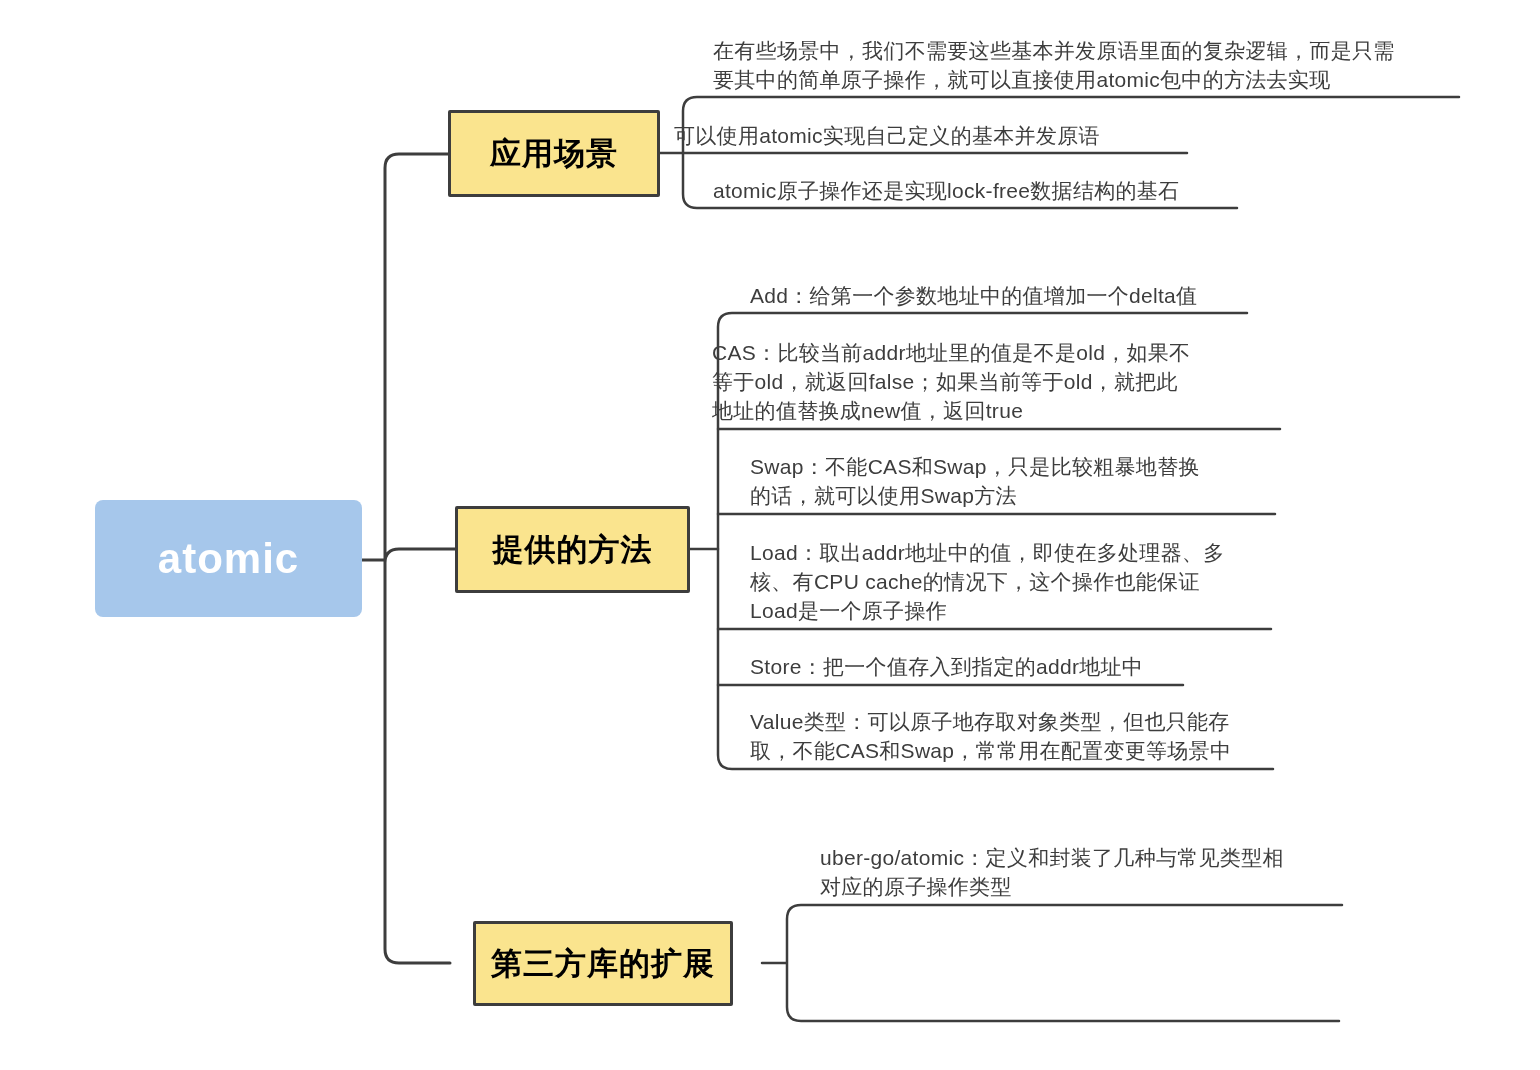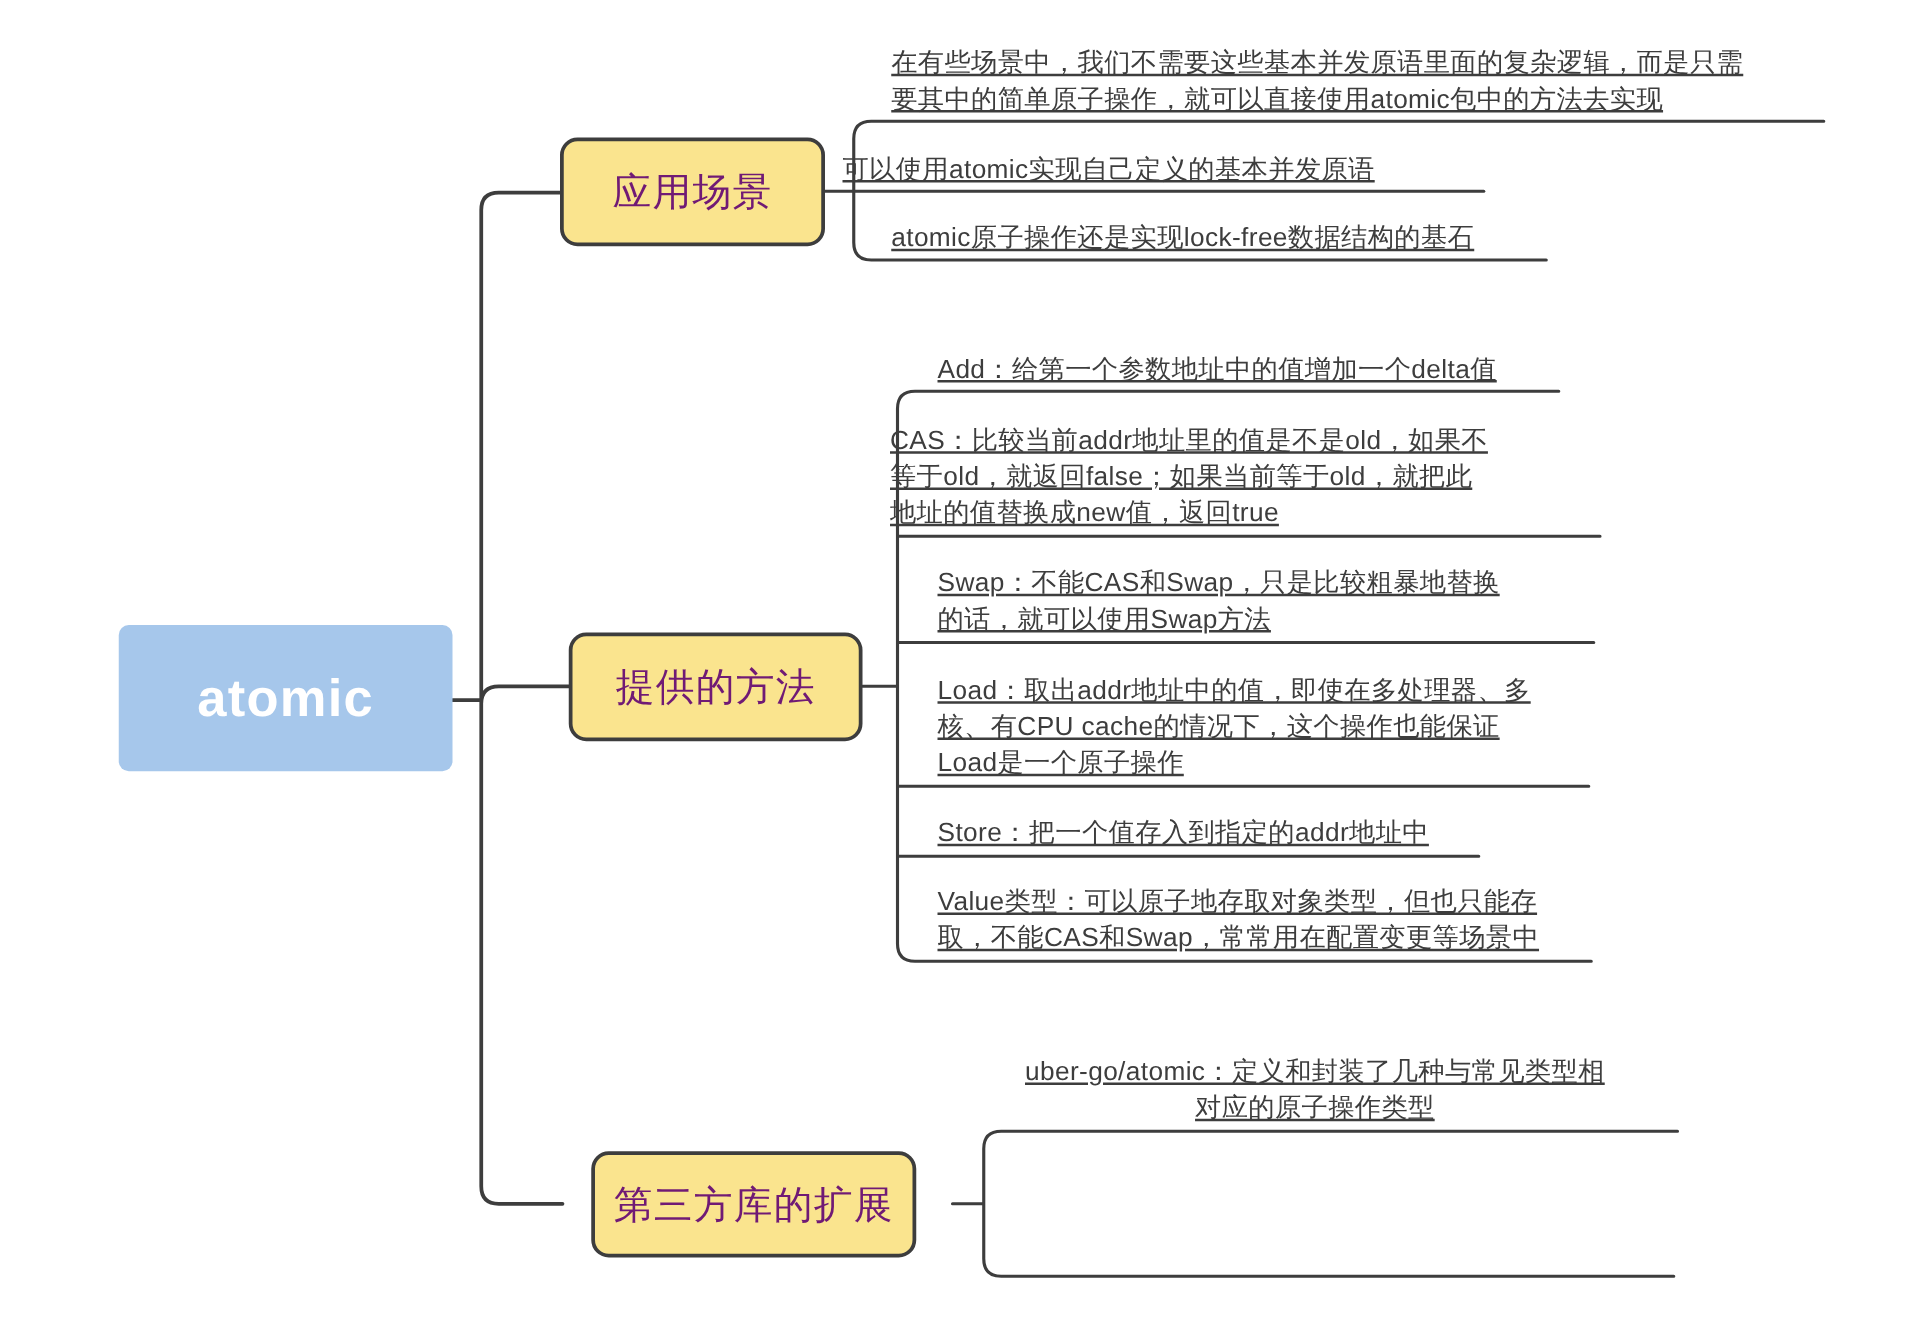--- a/index.html
+++ b/index.html
@@ -37,42 +37,41 @@
     justify-content: center;
     color: var(--root-text, #ffffff);
     font-size: 42px;
     font-weight: 700;
     letter-spacing: 1px;
   }
   .branch-node {
     position: absolute;
     background: var(--branch-fill, #fae48e);
     border: 3px solid var(--line, #3d3d3d);
-    border-radius: 14px;
+    border-radius: 2px;
     box-sizing: border-box;
     display: flex;
     align-items: center;
     justify-content: center;
-    color: #701a75;
+    color: #000000;
     font-size: 31px;
-    font-weight: 400;
+    font-weight: 700;
     letter-spacing: 1px;
   }
   .branch-1 { left: 448px; top: 110px; width: 212px; height: 87px; }
   .branch-2 { left: 455px; top: 506px; width: 235px; height: 87px; }
   .branch-3 { left: 450px; top: 921px; width: 260px; height: 85px; margin-left: 23px; }
   .leaf {
     position: absolute;
     color: var(--text, #3d3d3d);
     font-size: 21px;
     line-height: 29px;
     font-weight: 500;
     white-space: pre-line;
     letter-spacing: 0.3px;
-    text-decoration: underline;
   }
 </style>
 </head>
 <body>
 
 <div class="canvas">
 
   <svg class="wires" viewBox="0 0 1540 1070">
     <path stroke-width="3" d="M 362 560 H 385 M 448 154 H 399 Q 385 154 385 168 V 949 Q 385 963 399 963 H 450 M 385 563 Q 385 549 399 549 H 455"></path>
     <path stroke-width="2.5" d="M 1459 97 H 697 Q 683 97 683 111 V 194 Q 683 208 697 208 H 1237"></path>
@@ -99,16 +98,16 @@
 地址的值替换成new值，返回true</div>
   <div class="leaf" style="left:750px; top:452px;">Swap：不能CAS和Swap，只是比较粗暴地替换
 的话，就可以使用Swap方法</div>
   <div class="leaf" style="left:750px; top:538px;">Load：取出addr地址中的值，即使在多处理器、多
 核、有CPU cache的情况下，这个操作也能保证
 Load是一个原子操作</div>
   <div class="leaf" style="left:750px; top:652px;">Store：把一个值存入到指定的addr地址中</div>
   <div class="leaf" style="left:750px; top:707px;">Value类型：可以原子地存取对象类型，但也只能存
 取，不能CAS和Swap，常常用在配置变更等场景中</div>
 
-  <div class="leaf" style="left:820px; top:843px;text-align:center;">uber-go/atomic：定义和封装了几种与常见类型相
+  <div class="leaf" style="left:820px; top:843px;">uber-go/atomic：定义和封装了几种与常见类型相
 对应的原子操作类型</div>
 
 </div>
 
 </body></html>

